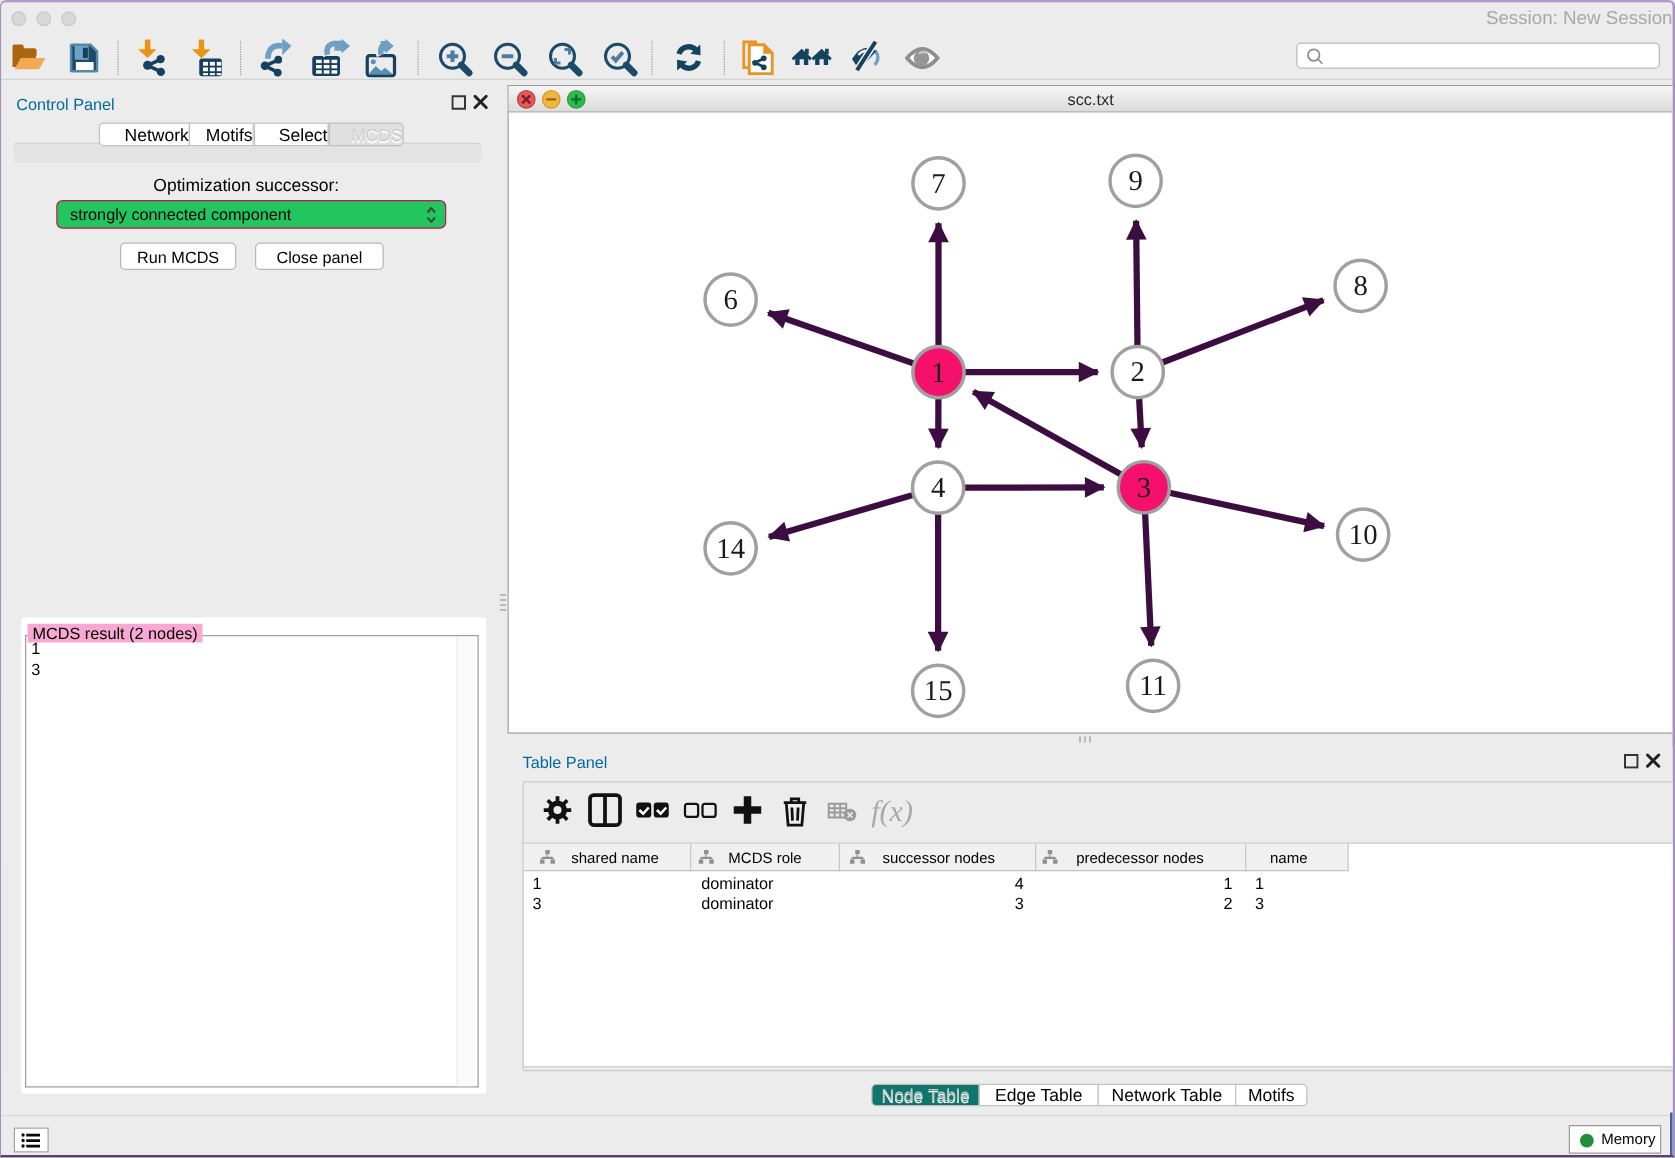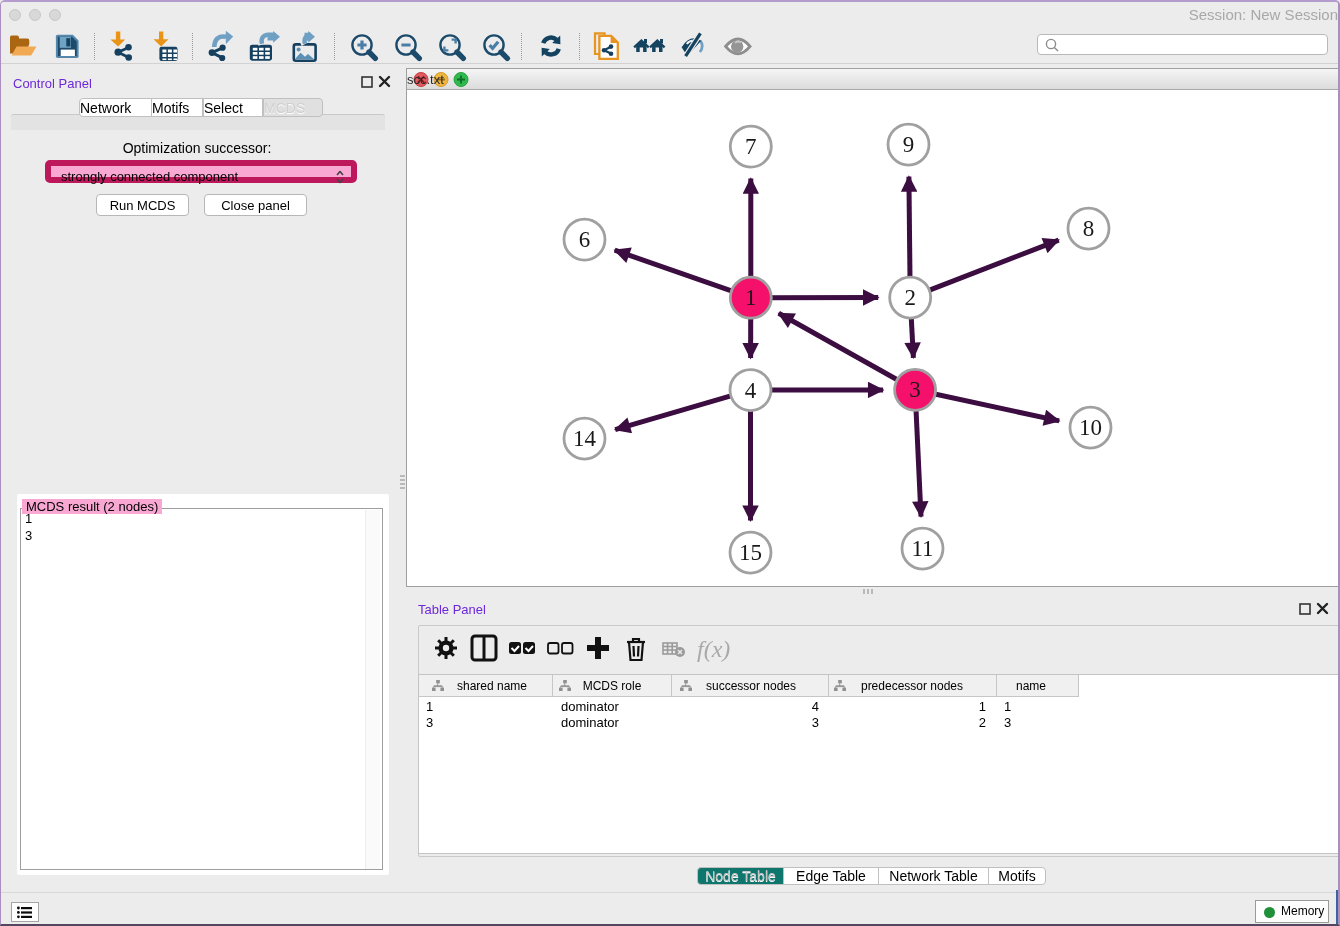--- a/index.html
+++ b/index.html
@@ -8,22 +8,22 @@
 .abs{position:absolute}
 .sep{position:absolute;top:5px;height:27px;width:0;border-left:1px dotted #9a9a9a}
 .icon{position:absolute;top:27px}
 .titlebar{position:absolute;left:0;top:0;width:100%;height:26px;background:#ececec}
 .circ{position:absolute;top:7px;width:12px;height:12px;border-radius:50%;background:#d8d8d8;border:1px solid #c8c8c8}
 .wtitle{position:absolute;top:4px;left:0;width:100%;text-align:right;color:#a8a8a8;font-size:15px}
 .toolbar{position:absolute;left:0;top:26px;width:100%;height:36px;background:#ececec;border-bottom:1px solid #d2d2d2}
 .search{position:absolute;left:1036px;top:6px;width:291px;height:21px;background:#fff;border:1px solid #b9b9b9;border-radius:4px}
 
 .cpanel{position:absolute;left:0;top:63px;width:392px;height:827px;background:#ececec}
-.ptitle{font-size:13px;color:#6d28d9}
-.tab{position:absolute;top:0;height:19px;background:#fff;border:1px solid #c0c0c0;font-size:14px;text-align:left;line-height:18px;color:#000}
+.ptitle{font-size:13px;color:#0369a1}
+.tab{position:absolute;top:0;height:19px;background:#fff;border:1px solid #c0c0c0;font-size:14px;text-align:right;line-height:18px;color:#000}
 .btn{position:absolute;background:#fff;border:1px solid #b7b7b7;border-radius:4px;font-size:13px;text-align:center;color:#000}
 
 .nframe{position:absolute;left:405px;top:66px;width:933px;height:519px;border:1px solid #9f9f9f;background:#fff}
 .ntitle{position:absolute;left:0;top:0;width:100%;height:21px;background:linear-gradient(#f5f5f5,#dcdcdc);border-bottom:1px solid #ababab;}
 
 .tpanel{position:absolute;left:405px;top:595px;width:933px;height:293px;background:#ececec}
 .btab{position:absolute;top:0;height:18px;background:#fff;border:1px solid #c0c0c0;font-size:14px;text-align:center;line-height:17px}
 .statusbar{position:absolute;left:0;top:890px;width:100%;height:36px;background:#ececec;border-top:1px solid #d8d8d8}
 </style></head>
 <body>
@@ -190,21 +190,21 @@
     </svg>
  <svg class="abs" style="left:377px;top:10px" width="13" height="13" viewBox="0 0 13 13">
       <path d="M2 2 L11 11 M11 2 L2 11" stroke="#222" stroke-width="2.4" stroke-linecap="round"></path>
     </svg>
  <div class="abs" style="left:10px;top:49px;width:374px;height:16px;background:#e3e3e3;border-top:1px solid #c9c9c9;border-radius:3px 3px 0 0"></div>
  <div class="tab" style="left:78px;top:33px;width:73px;border-radius:4px 0 0 4px">Network</div>
  <div class="tab" style="left:150px;top:33px;width:52px">Motifs</div>
  <div class="tab" style="left:202px;top:33px;width:60px">Select</div>
  <div class="tab" style="left:262px;top:33px;width:60px;background:#e0e0e0;color:#cfcfcf;text-shadow:0 1px 0 #fff;border-radius:0 4px 4px 0">MCDS</div>
  <div class="abs" style="left:0;top:75px;width:392px;text-align:center;font-size:14px;color:#000">Optimization successor:</div>
- <div class="abs" style="left:44px;top:95px;width:312px;height:23px;background:#f9a8d4;border:6px solid #be185d;border-radius:5px;font-size:13px;line-height:22px;padding-left:10px">strongly connected component
+ <div class="abs" style="left:44px;top:95px;width:312px;height:23px;background:#22c55e;border:1px solid #be185d;border-radius:5px;font-size:13px;line-height:22px;padding-left:10px">strongly connected component
    <svg width="10" height="14" style="position:absolute;right:6px;top:4px" viewBox="0 0 10 14">
         <path d="M2 5 L5 1.5 L8 5" fill="none" stroke="#444" stroke-width="1.6" stroke-linejoin="round"></path>
         <path d="M2 9 L5 12.5 L8 9" fill="none" stroke="#444" stroke-width="1.6" stroke-linejoin="round"></path>
       </svg>
  </div>
  <div class="btn" style="left:95px;top:129px;width:93px;height:22px;line-height:21px">Run MCDS</div>
  <div class="btn" style="left:203px;top:129px;width:103px;height:22px;line-height:21px">Close panel</div>
  <div class="abs" style="left:16px;top:429px;width:372px;height:381px;background:#fff;border-radius:2px"></div>
  <div class="abs" style="left:19px;top:443px;width:363px;height:362px;border:1px solid #9e9e9e"></div>
  <div class="abs" style="left:364px;top:445px;width:15px;height:359px;background:#fafafa;border-left:1px solid #ededed"></div>
@@ -215,21 +215,21 @@
 <div class="nframe">
  <div class="ntitle">
   <svg width="80" height="21" style="position:absolute;left:0px;top:0">
    <circle cx="14" cy="10.5" r="7" fill="#e25a5e" stroke="#c24146" stroke-width="1"></circle>
    <path d="M10.8 7.3 L17.2 13.7 M17.2 7.3 L10.8 13.7" stroke="#7e1d20" stroke-width="1.8"></path>
    <circle cx="34" cy="10.5" r="7" fill="#f0b73f" stroke="#d49a2d" stroke-width="1"></circle>
    <path d="M30 10.5 h8" stroke="#95691a" stroke-width="1.8"></path>
    <circle cx="54" cy="10.5" r="7" fill="#2fb94f" stroke="#27a33f" stroke-width="1"></circle>
    <path d="M50 10.5 h8 M54 6.5 v8" stroke="#0e6e25" stroke-width="1.8"></path>
   </svg>
-  <div style="position:absolute;top:3px;width:100%;font-size:13px;color:#2a2a2a">scc.txt</div>
+  <div style="position:absolute;top:3px;width:100%;text-align:center;font-size:13px;color:#2a2a2a">scc.txt</div>
  </div>
  <svg style="position:absolute;left:-1px;top:21px" width="932" height="497" viewBox="0 0 932 497">
   <defs>
         <marker id="arr" viewBox="0 0 10 10" refX="9.2" refY="5" markerWidth="3.8" markerHeight="3.3" orient="auto">
           <path d="M0 0 L10 5 L0 10 z" fill="#3c0d40"></path>
         </marker>
       </defs>
   <g stroke="#3c0d40" stroke-width="5">
   <line x1="344.8" y1="207.7" x2="344.8" y2="88.6" marker-end="url(#arr)"></line>
   <line x1="344.8" y1="207.7" x2="208.7" y2="160.2" marker-end="url(#arr)"></line>

